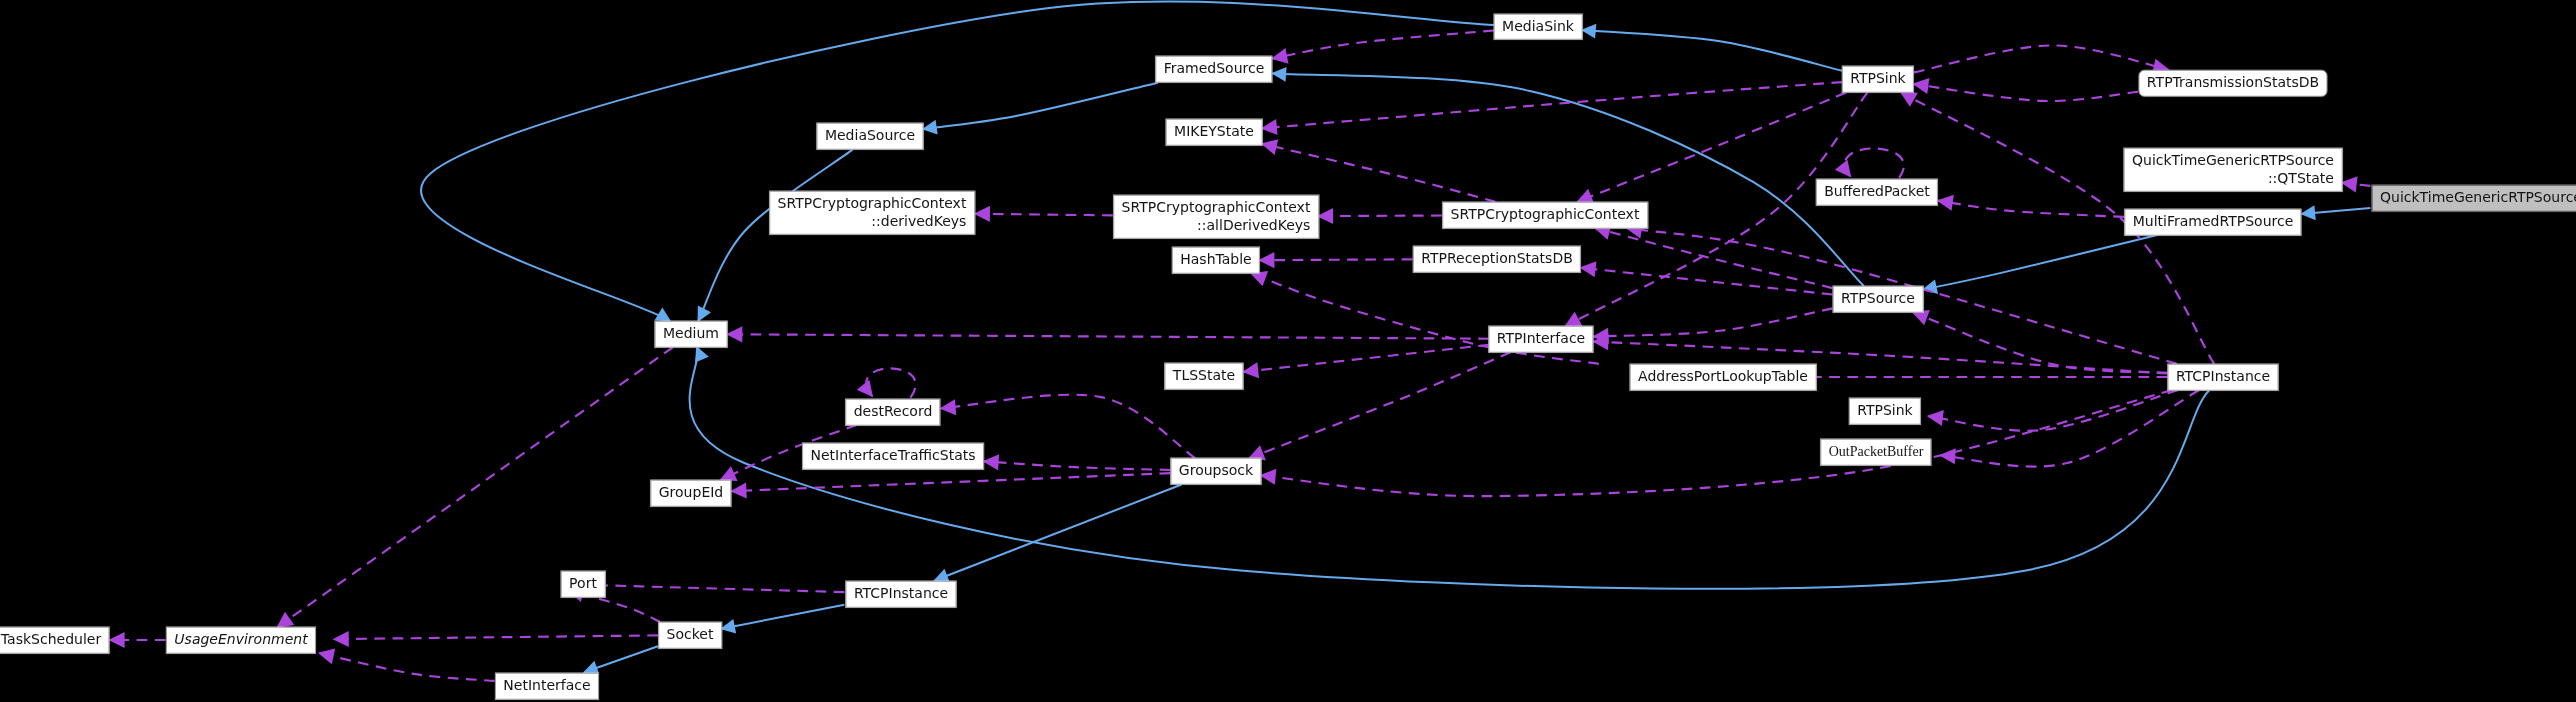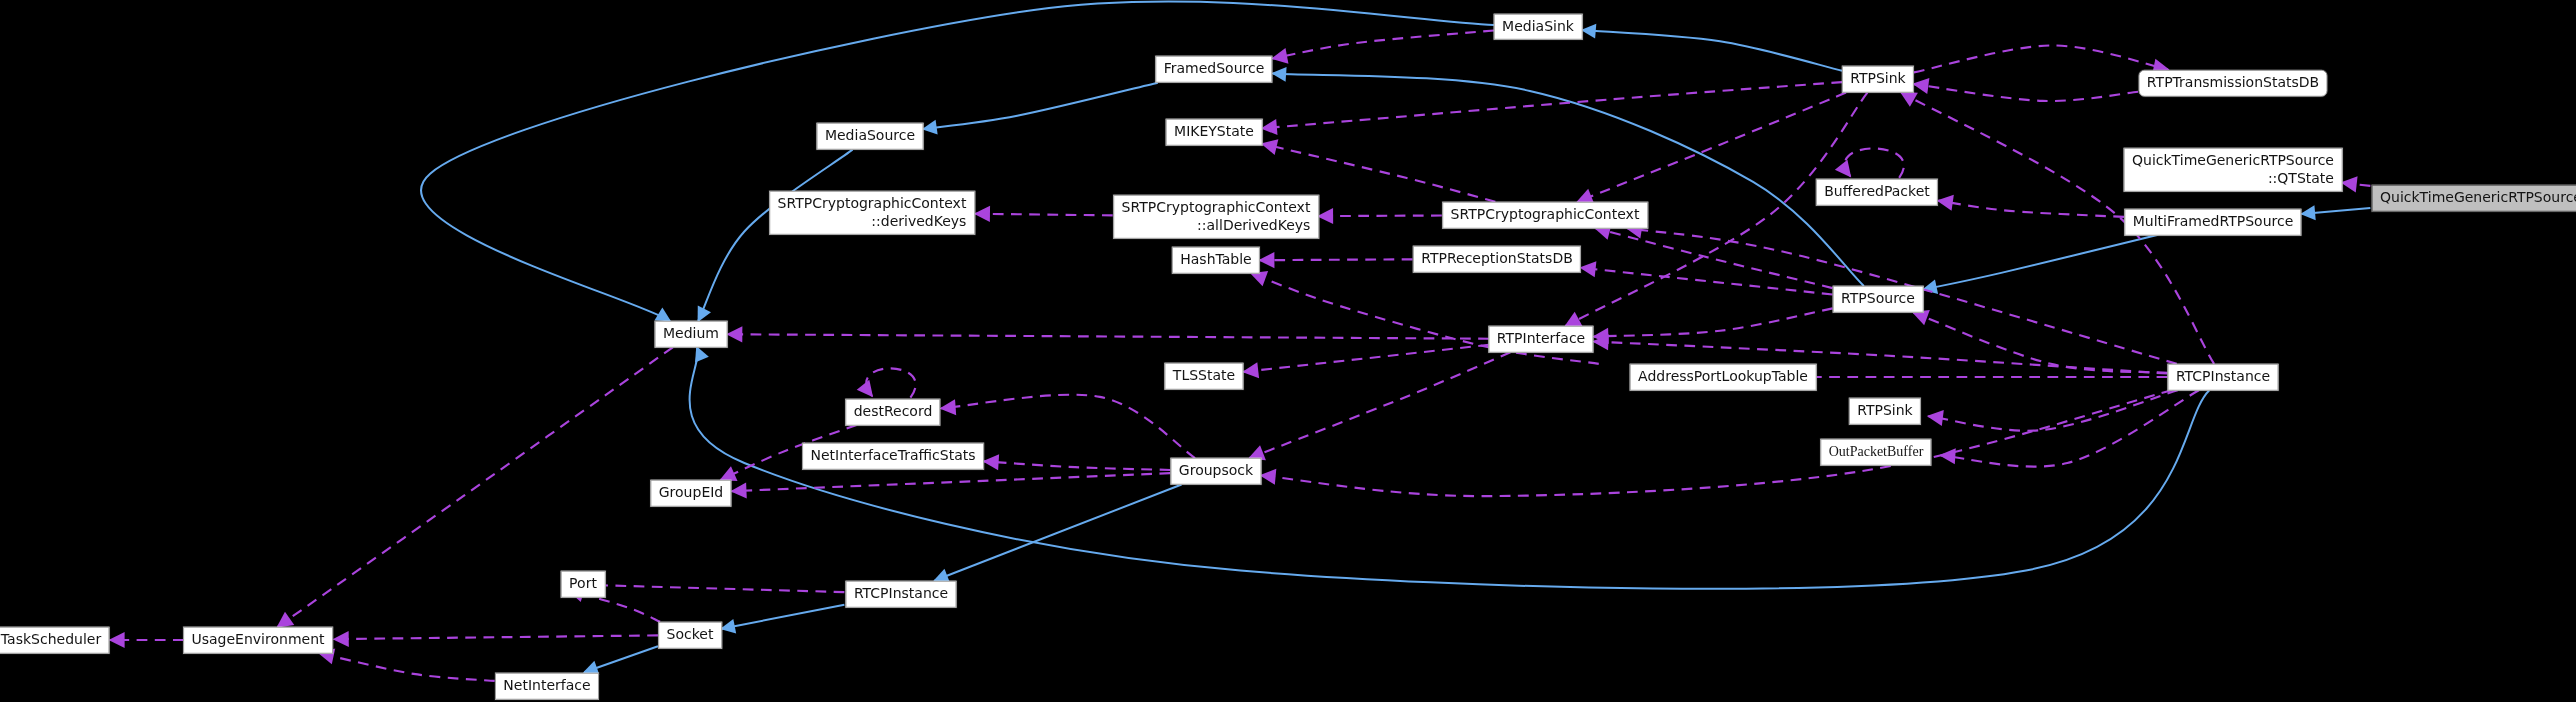--- a/index.html
+++ b/index.html
@@ -174,21 +174,21 @@
       </div>
       <div class="node" style="left: 901px; top: 594px;">
         <span class="ln">RTCPInstance</span>
       </div>
       <div class="node" style="left: 690px; top: 635px;">
         <span class="ln">Socket</span>
       </div>
       <div class="node" style="left: 51px; top: 640px;">
         <span class="ln">TaskScheduler</span>
       </div>
-      <div class="node" style="left: 258px; top: 640px;">
+      <div class="node" style="left: 241px; top: 640px; font-style: italic;">
         <span class="ln">UsageEnvironment</span>
       </div>
       <div class="node" style="left: 547px; top: 686px;">
         <span class="ln">NetInterface</span>
       </div>
     </div>
 </div>
 
 
 </body></html>

